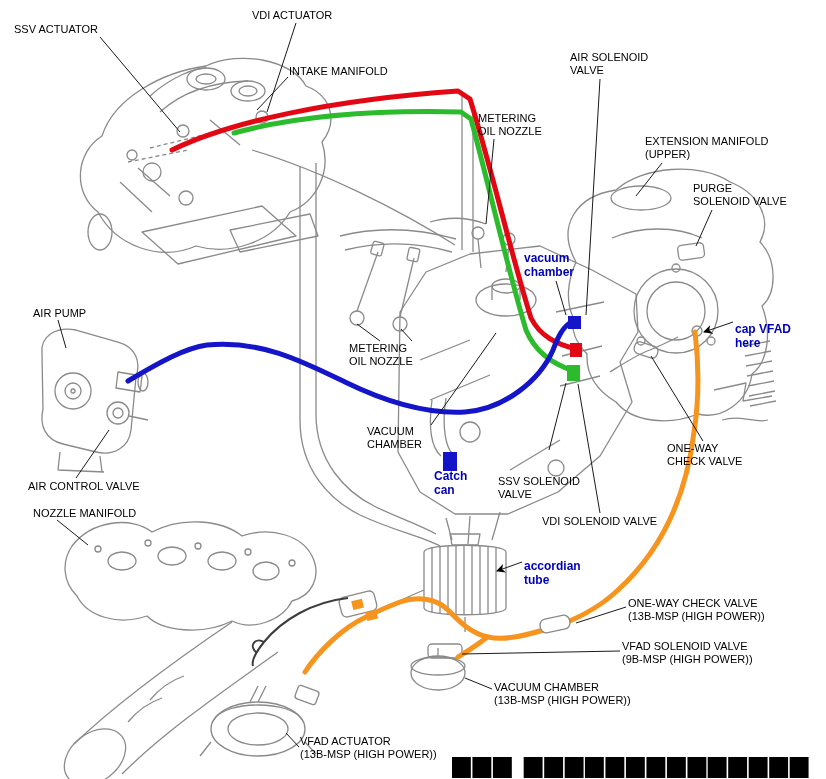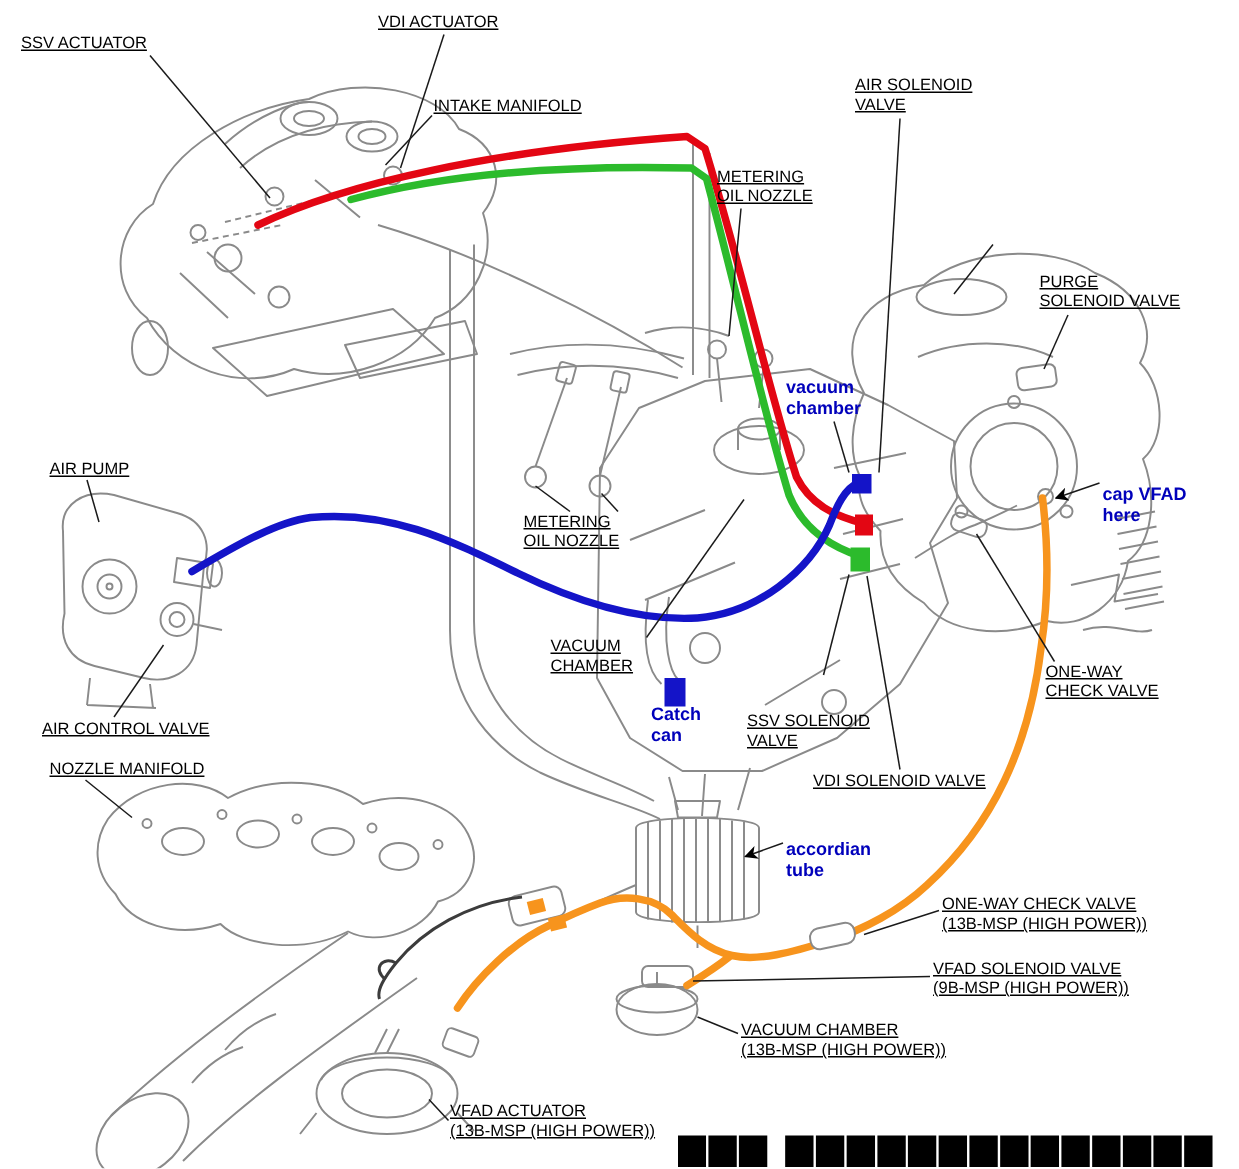--- a/index.html
+++ b/index.html
@@ -1,20 +1,20 @@
 <!DOCTYPE html>
 <html><head>
 <meta charset="utf-8">
 <style>
   html,body{margin:0;padding:0;background:#fff;}
   #stage{position:relative;width:826px;height:779px;background:#fff;overflow:hidden;
          font-family:"Liberation Sans",sans-serif;}
   #art{position:absolute;left:0;top:0;}
   .lbl{position:absolute;font:11px/13px "Liberation Sans",sans-serif;color:#000;
-       white-space:pre-line;text-decoration:underline;}
+       white-space:pre-line;}
   .note{position:absolute;font:bold 12px/14px "Liberation Sans",sans-serif;color:#0000bb;
         white-space:pre-line;}
   .ctr{}
   #watermark{position:absolute;left:452px;top:757px;width:360px;height:21px;overflow:hidden;
              font:bold 24px/24px "DejaVu Sans",sans-serif;color:#000;letter-spacing:2px;}
 </style>
 </head>
 <body>
 
 <div id="stage">
@@ -217,30 +217,32 @@
     </g>
   </svg>
 
   <div class="lbl" style="left:14px;top:23px">SSV ACTUATOR</div>
   <div class="lbl" style="left:252px;top:9px">VDI ACTUATOR</div>
   <div class="lbl" style="left:289px;top:65px">INTAKE MANIFOLD</div>
   <div class="lbl" style="left:478px;top:112px">METERING
 OIL NOZZLE</div>
   <div class="lbl ctr" style="left:570px;top:51px;width:92px">AIR SOLENOID
 VALVE</div>
+  <div class="lbl" style="left:645px;top:135px">EXTENSION MANIFOLD
+(UPPER)</div>
   <div class="lbl" style="left:693px;top:182px">PURGE
 SOLENOID VALVE</div>
   <div class="lbl" style="left:33px;top:307px">AIR PUMP</div>
   <div class="lbl" style="left:349px;top:342px">METERING
 OIL NOZZLE</div>
   <div class="lbl" style="left:367px;top:425px">VACUUM
 CHAMBER</div>
   <div class="lbl ctr" style="left:498px;top:475px;width:100px">SSV SOLENOID
 VALVE</div>
-  <div class="lbl" style="left:697px;top:442px">ONE-WAY
+  <div class="lbl" style="left:667px;top:442px">ONE-WAY
 CHECK VALVE</div>
   <div class="lbl" style="left:28px;top:480px">AIR CONTROL VALVE</div>
   <div class="lbl" style="left:542px;top:515px">VDI SOLENOID VALVE</div>
   <div class="lbl" style="left:33px;top:507px">NOZZLE MANIFOLD</div>
   <div class="lbl ctr" style="left:628px;top:597px;width:170px">ONE-WAY CHECK VALVE
 (13B-MSP (HIGH POWER))</div>
   <div class="lbl ctr" style="left:622px;top:640px;width:174px">VFAD SOLENOID VALVE
 (9B-MSP (HIGH POWER))</div>
   <div class="lbl ctr" style="left:494px;top:681px;width:164px">VACUUM CHAMBER
 (13B-MSP (HIGH POWER))</div>

